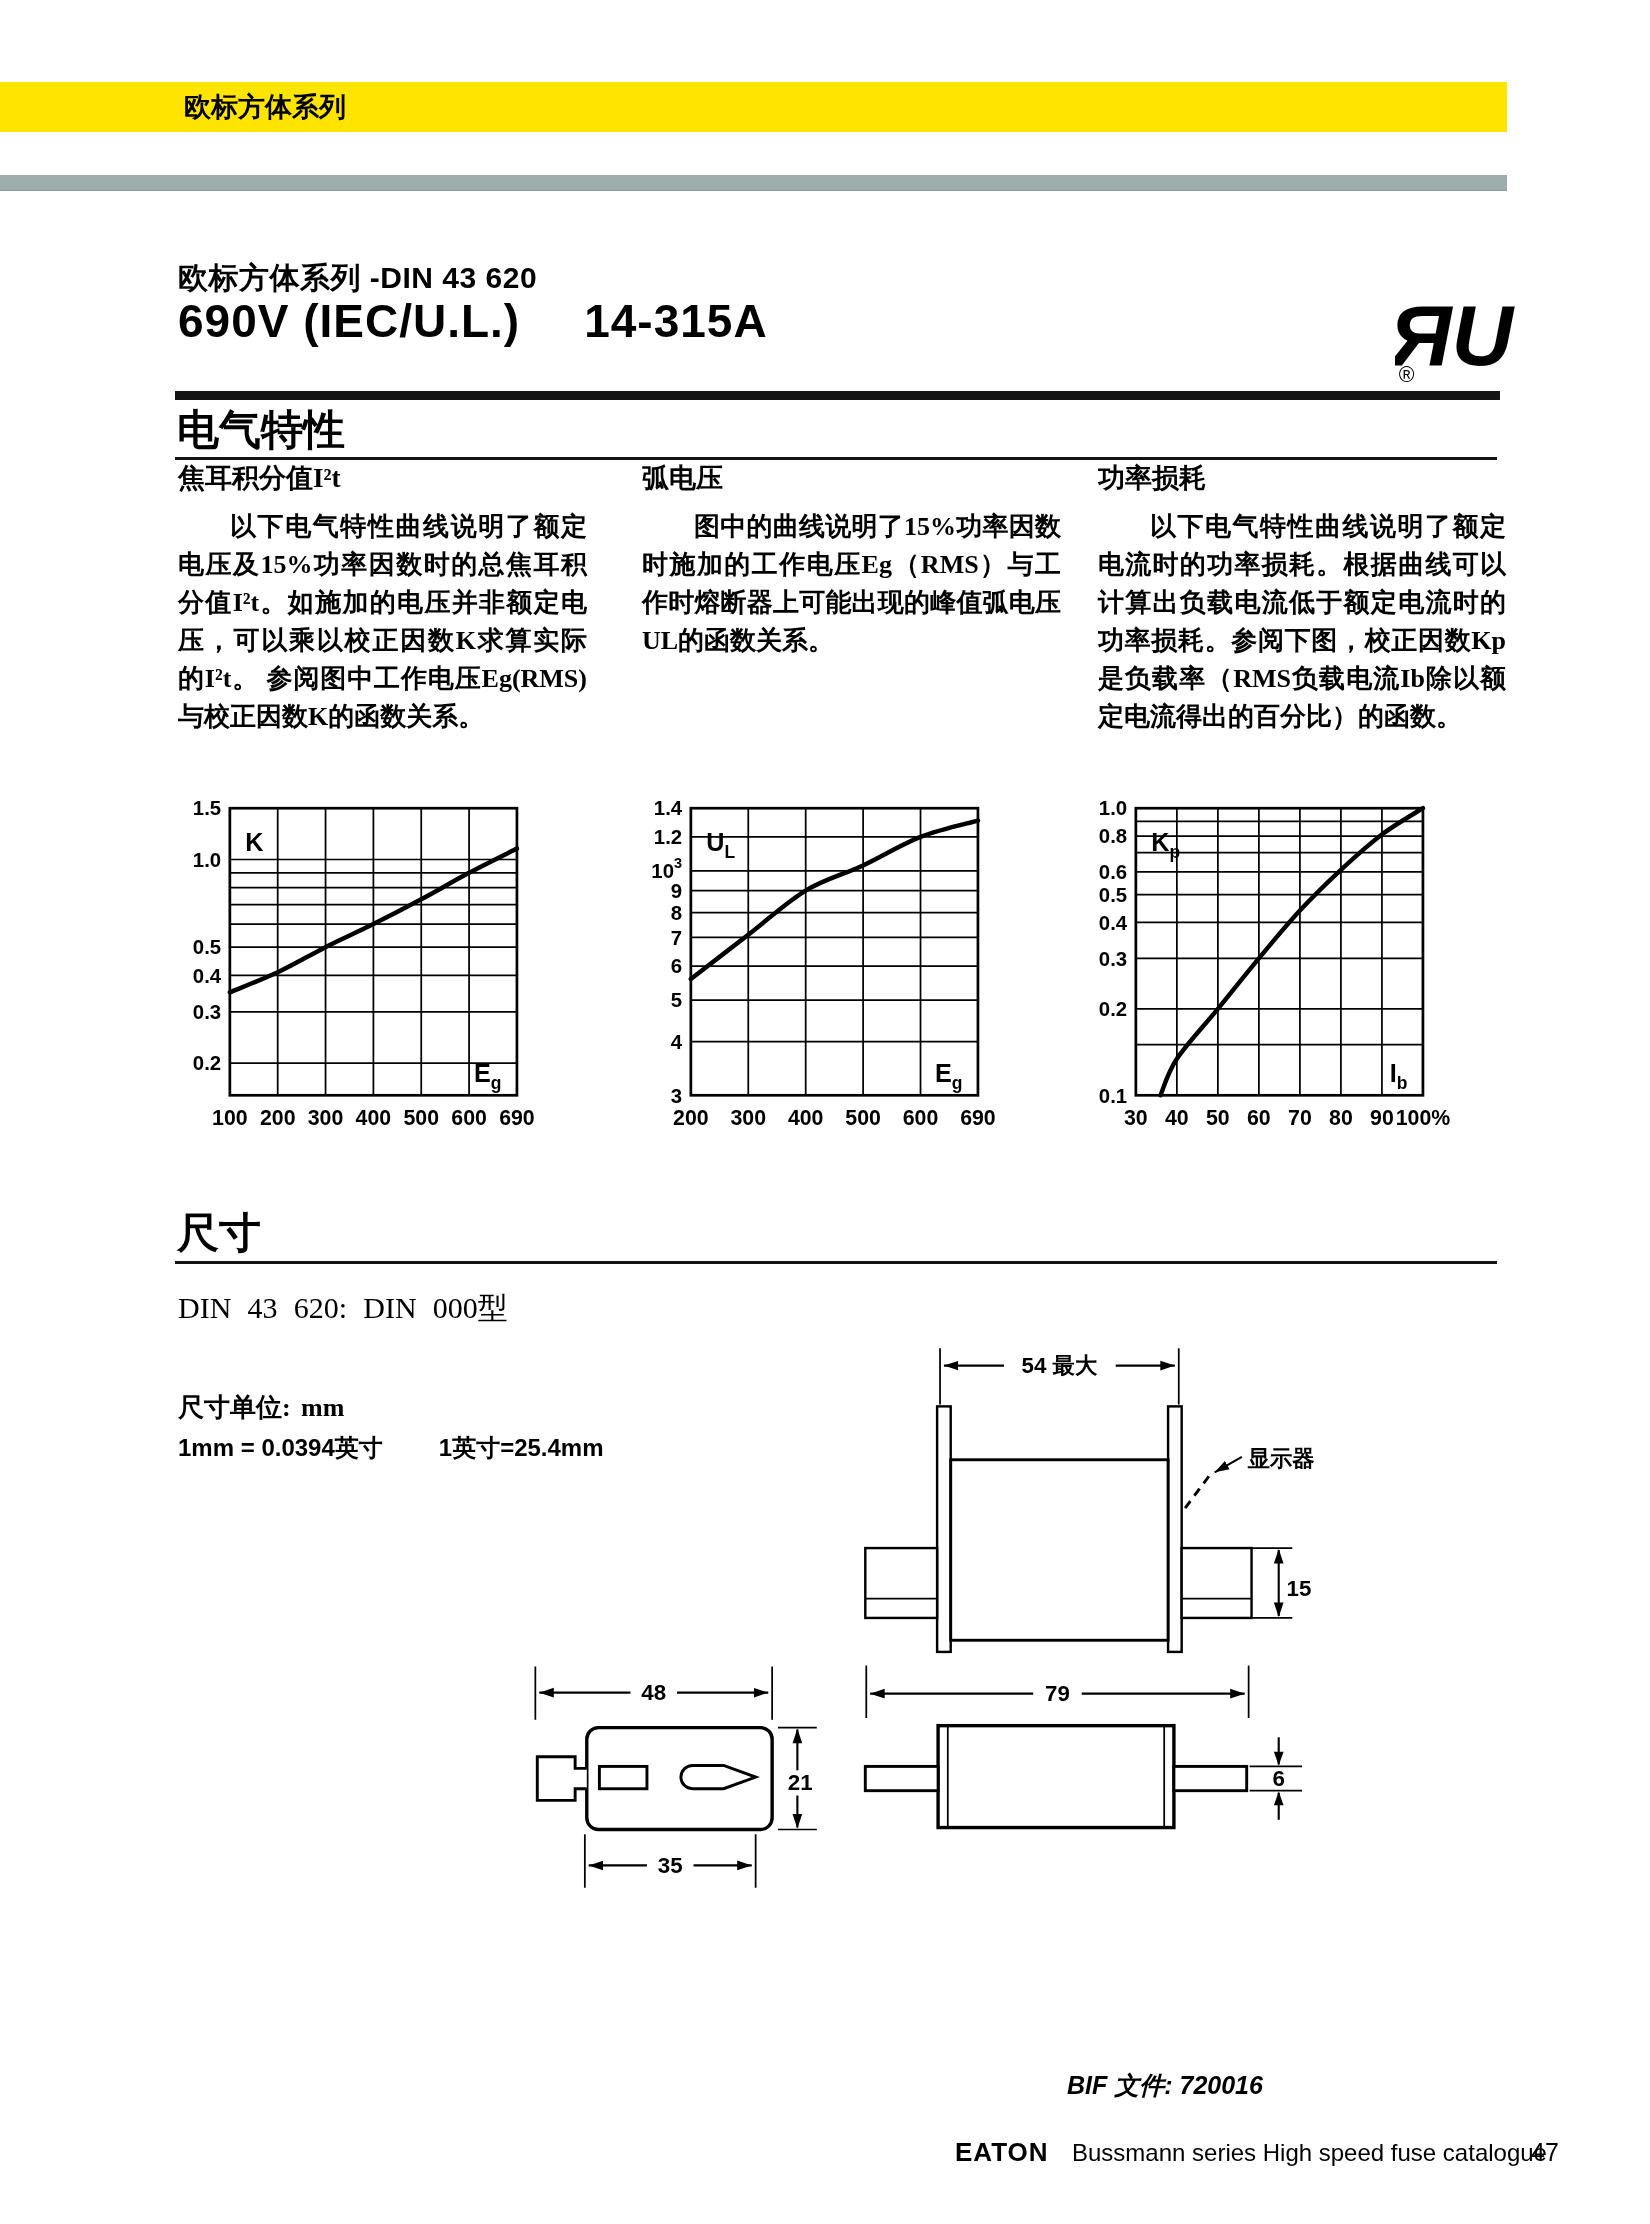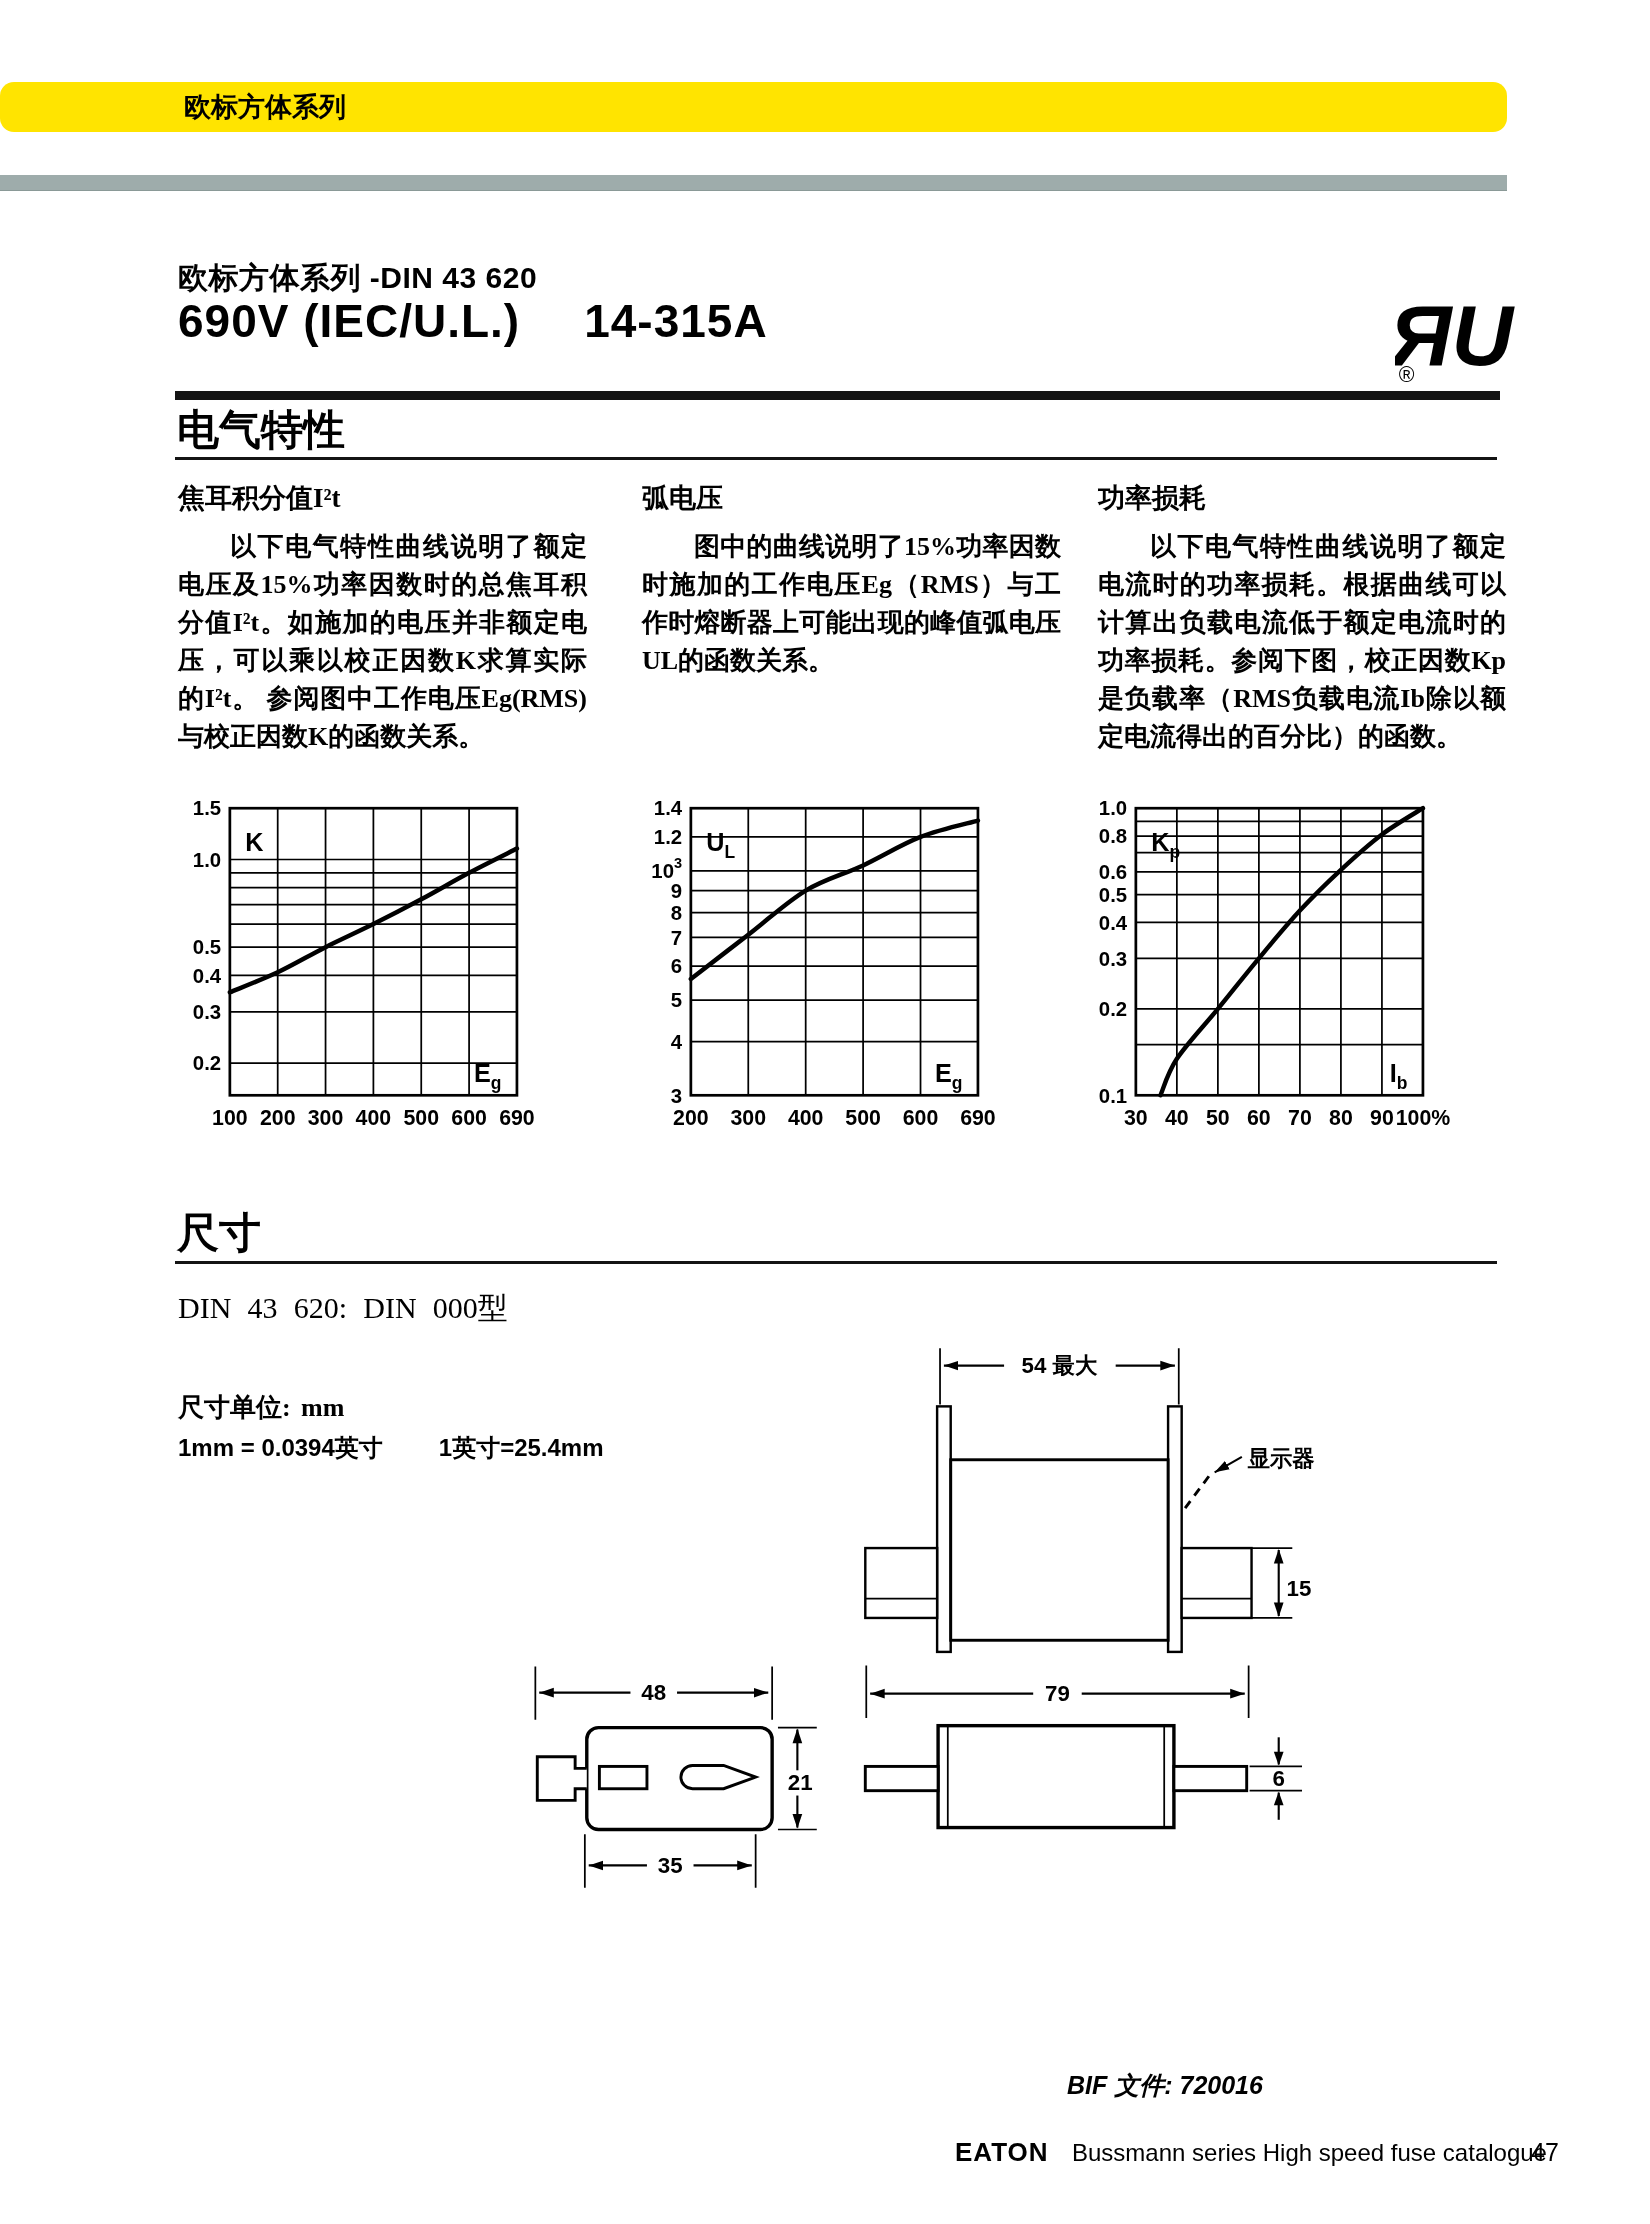--- a/index.html
+++ b/index.html
@@ -3,39 +3,39 @@
 <meta charset="utf-8">
 <style>
   html,body{margin:0;padding:0;}
   body{
     width:1651px;height:2224px;position:relative;background:#fff;color:#000;
     font-family:"Liberation Sans",sans-serif;overflow:hidden;
   }
   .abs{position:absolute;}
 
   
-  .band-yellow{left:0;top:82px;width:1507px;height:50px;background:#FFE400;display:flex;align-items:center;border-radius:14px;}
+  .band-yellow{left:0;top:82px;width:1507px;height:50px;background:#FFE400;display:flex;align-items:center;}
   .band-yellow span{margin-left:184px;font-size:27px;font-weight:bold;}
   .band-gray{left:0;top:175px;width:1507px;height:14.6px;background:#9EACAB;border-bottom:1.9px solid #8a9997;}
 
   
   .series-title{left:178px;top:258px;font-size:30px;font-weight:bold;letter-spacing:0.5px;}
   .main-title{left:178px;top:294px;font-size:46px;font-weight:bold;letter-spacing:1px;white-space:nowrap;}
   .main-title .amps{margin-left:64px;}
   .ul-mark{left:1395px;top:285px;width:121px;height:103px;}
 
   .rule-thick{left:175px;top:391px;width:1325px;height:8.7px;background:#141414;}
   .rule-thin{left:175px;top:457px;width:1322px;height:2.9px;background:#141414;}
   .rule-thin2{left:175px;top:1261px;width:1322px;height:2.9px;background:#141414;}
   .h-section{font-family:"Liberation Serif",serif;font-size:42px;font-weight:bold;line-height:1;}
   .h-elec{left:177px;top:409px;}
   .h-dim{left:177px;top:1212px;}
 
   
-  .col{position:absolute;top:480px;}
+  .col{position:absolute;top:460px;}
   .col .col-h{font-family:"Liberation Serif",serif;font-size:27px;font-weight:bold;margin:0;}
   .col .col-p{font-family:"Liberation Serif",serif;font-size:26px;line-height:38px;font-weight:bold;
     margin:11.6px 0 0 0;text-align:justify;text-indent:2em;}
   .col1{left:178px;width:409px;}
   .col2{left:642px;width:419px;}
   .col3{left:1098px;width:408px;}
 
   
   .chart{position:absolute;top:783px;}
   .chart svg{display:block;}

